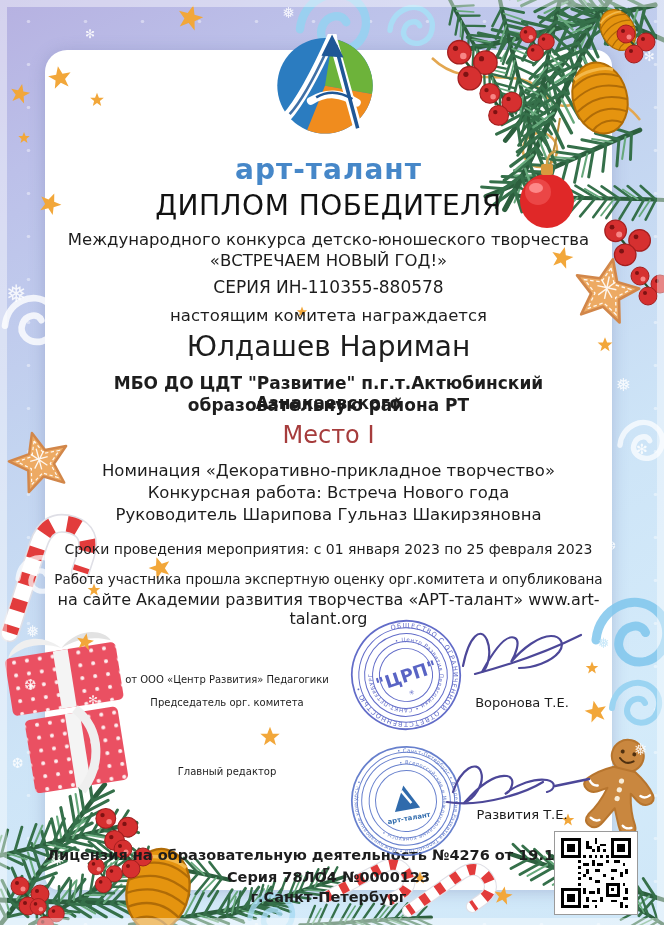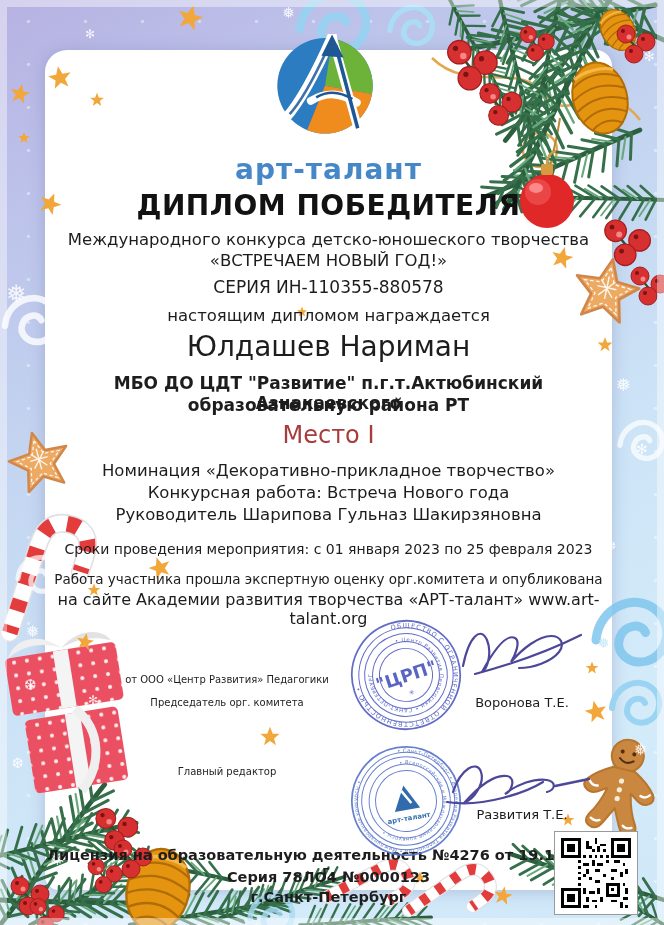--- a/index.html
+++ b/index.html
@@ -238,28 +238,28 @@
     <path d="M8,-56 L40,58" stroke="#fff" stroke-width="10" fill="none" stroke-linecap="round"></path>
     <path d="M-16,17 C2,6 18,8 36,19" stroke="#fff" stroke-width="9" fill="none" stroke-linecap="round"></path>
     <path d="M8,-58 L21,-32 L-4,-34 Z" fill="#1f5796"></path>
     <path d="M12,-46 L37,48" stroke="#1f5796" stroke-width="4" fill="none"></path>
     <path d="M-10,13 C4,5 18,7 31,15" stroke="#1f5796" stroke-width="3" fill="none"></path>
     <path d="M2,-40 C-12,-10 -27,18 -40,32" stroke="#1f5796" stroke-width="3" fill="none" opacity=".85"></path>
   </svg>
 
   <div class="c-line" style="top:153px;font-size:28px;font-weight:bold;color:#4687c8;letter-spacing:1px">арт-талант</div>
 
-  <div class="c-line" style="top:189px;font-size:28px;font-weight:700;letter-spacing:.5px;color:#121212">ДИПЛОМ ПОБЕДИТЕЛЯ</div>
+  <div class="c-line" style="top:189px;font-size:28px;font-weight:400;letter-spacing:.5px;color:#121212">ДИПЛОМ ПОБЕДИТЕЛЯ</div>
 
   <div class="c-line" style="top:230px;font-size:16.5px">Международного конкурса детско-юношеского творчества</div>
   <div class="c-line" style="top:251px;font-size:16.5px">«ВСТРЕЧАЕМ НОВЫЙ ГОД!»</div>
 
   <div class="c-line" style="top:277px;font-size:17px">СЕРИЯ ИН-110355-880578</div>
 
-  <div class="c-line" style="top:306px;font-size:16.5px">настоящим дипломом награждается</div>
+  <div class="c-line" style="top:306px;font-size:16.5px">настоящим комитета награждается</div>
 
   <div class="c-line" style="top:330px;font-size:28px">Юлдашев Нариман</div>
 
   <div class="c-line" style="top:373px;font-size:17px;font-weight:bold">МБО ДО ЦДТ "Развитие" п.г.т.Актюбинский Азнакаевского</div>
   <div class="c-line" style="top:395px;font-size:17px;font-weight:bold">образовательную района РТ</div>
 
   <div class="c-line" style="top:421px;font-size:24px;color:#a63c3c">Место I</div>
 
   <div class="c-line" style="top:461px;font-size:16.5px">Номинация «Декоративно-прикладное творчество»</div>
   <div class="c-line" style="top:483px;font-size:16.5px">Конкурсная работа: Встреча Нового года</div>

